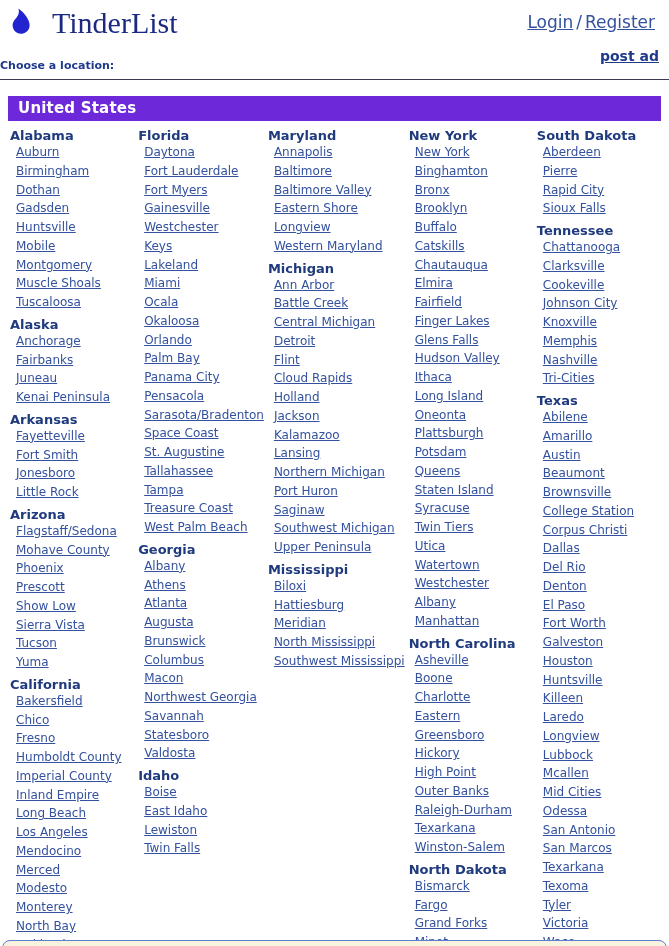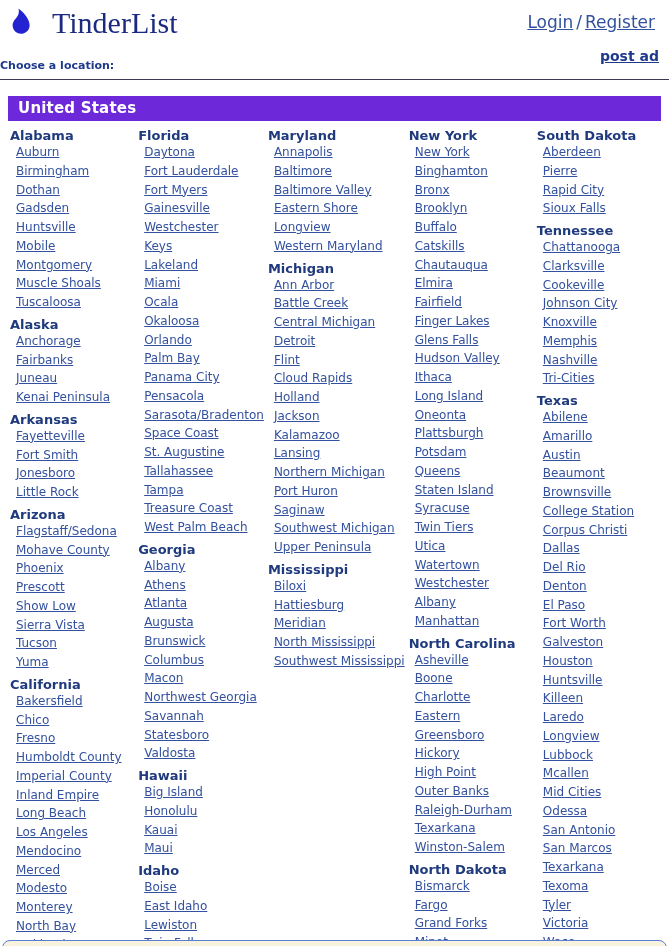--- a/index.html
+++ b/index.html
@@ -147,27 +147,20 @@
           <a class="city">Augusta</a>
           <a class="city">Brunswick</a>
           <a class="city">Columbus</a>
           <a class="city">Macon</a>
           <a class="city">Northwest Georgia</a>
           <a class="city">Savannah</a>
           <a class="city">Statesboro</a>
           <a class="city">Valdosta</a>
         </div>
         <div class="state">
-          <div class="state-name">Hawaii</div>
-          <a class="city">Big Island</a>
-          <a class="city">Honolulu</a>
-          <a class="city">Kauai</a>
-          <a class="city">Maui</a>
-        </div>
-        <div class="state">
           <div class="state-name">Idaho</div>
           <a class="city">Boise</a>
           <a class="city">East Idaho</a>
           <a class="city">Lewiston</a>
           <a class="city">Twin Falls</a>
         </div>
       </div>
       <div class="col">
         <div class="state">
           <div class="state-name">Maryland</div>

